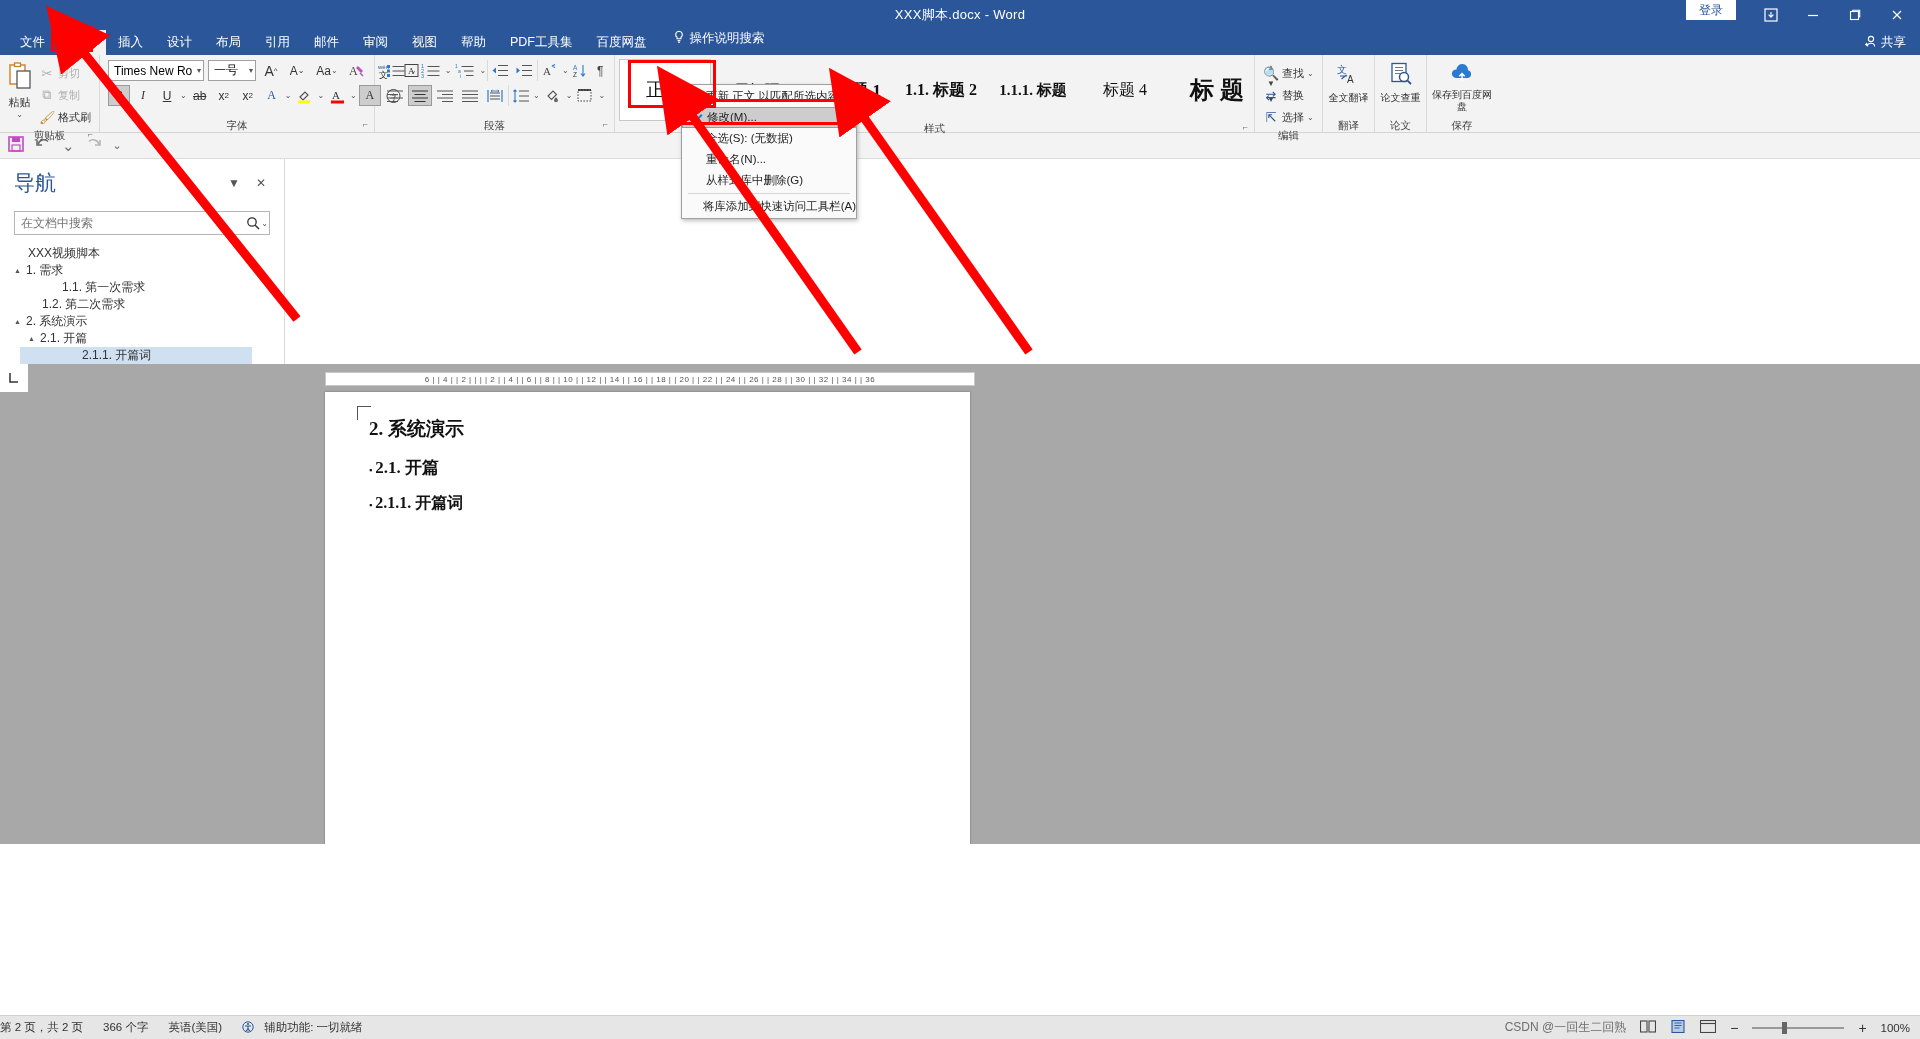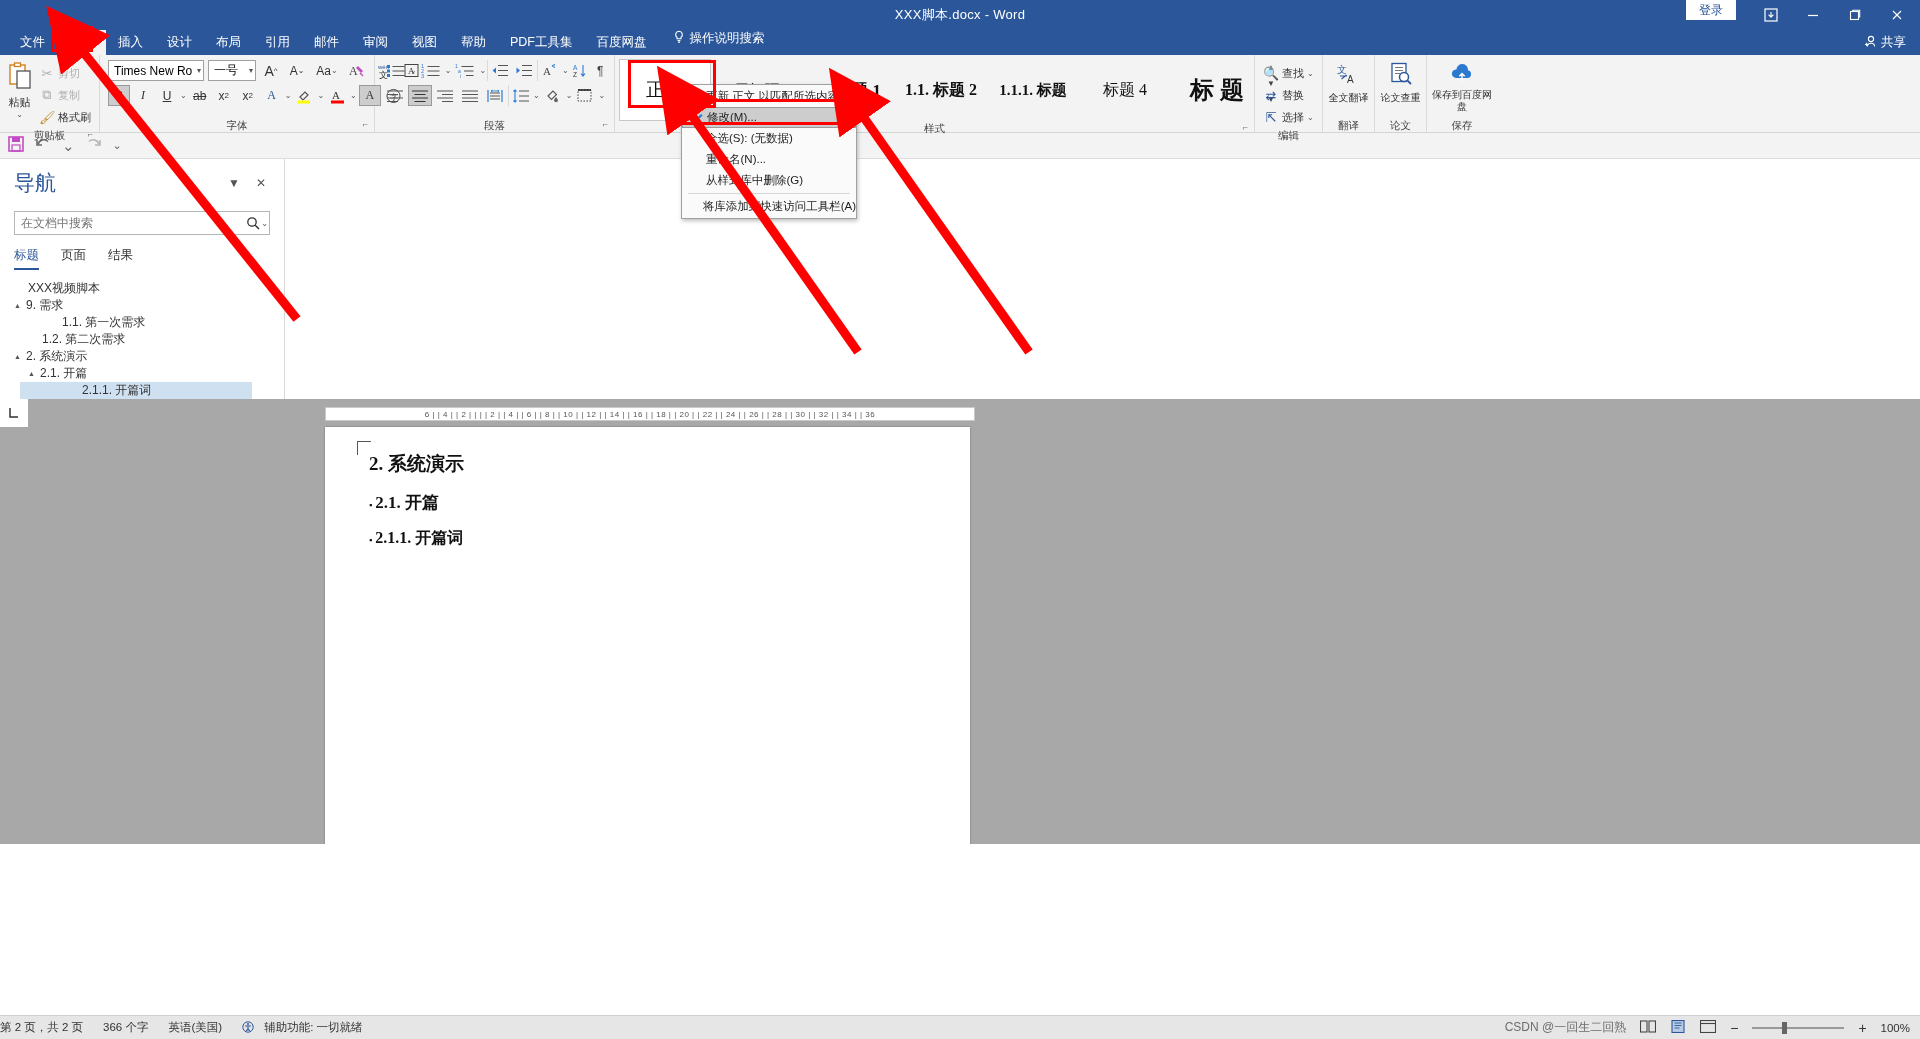--- a/index.html
+++ b/index.html
@@ -647,32 +647,27 @@
     <div class="nav-search">
       <input placeholder="在文档中搜索" style="">
       <div class="sbtn">
         <svg width="14" height="14" viewBox="0 0 14 14">
             <circle cx="6" cy="6" r="4.2" fill="none" stroke="#333" stroke-width="1.3"></circle>
             <path d="M9.2 9.2L13 13" stroke="#333" stroke-width="1.5"></path>
           </svg>
         <span class="caret">⌄</span>
       </div>
     </div>
-    <div class="nav-tabs">
-      <div class="nav-tab active">标题</div>
-      <div class="nav-tab">页面</div>
-      <div class="nav-tab">结果</div>
-    </div>
     <div class="nav-tree">
       <div class="tree-item" style="padding-left:28px">
         <span>XXX视频脚本</span>
       </div>
       <div class="tree-item">
         <span class="tri">▲</span>
-        <span>9. 需求</span>
+        <span>1. 需求</span>
       </div>
       <div class="tree-item" style="padding-left:62px">
         <span>1.1. 第一次需求</span>
       </div>
       <div class="tree-item" style="padding-left:42px">
         <span>1.2. 第二次需求</span>
       </div>
       <div class="tree-item">
         <span class="tri">▲</span>
         <span>2. 系统演示</span>

